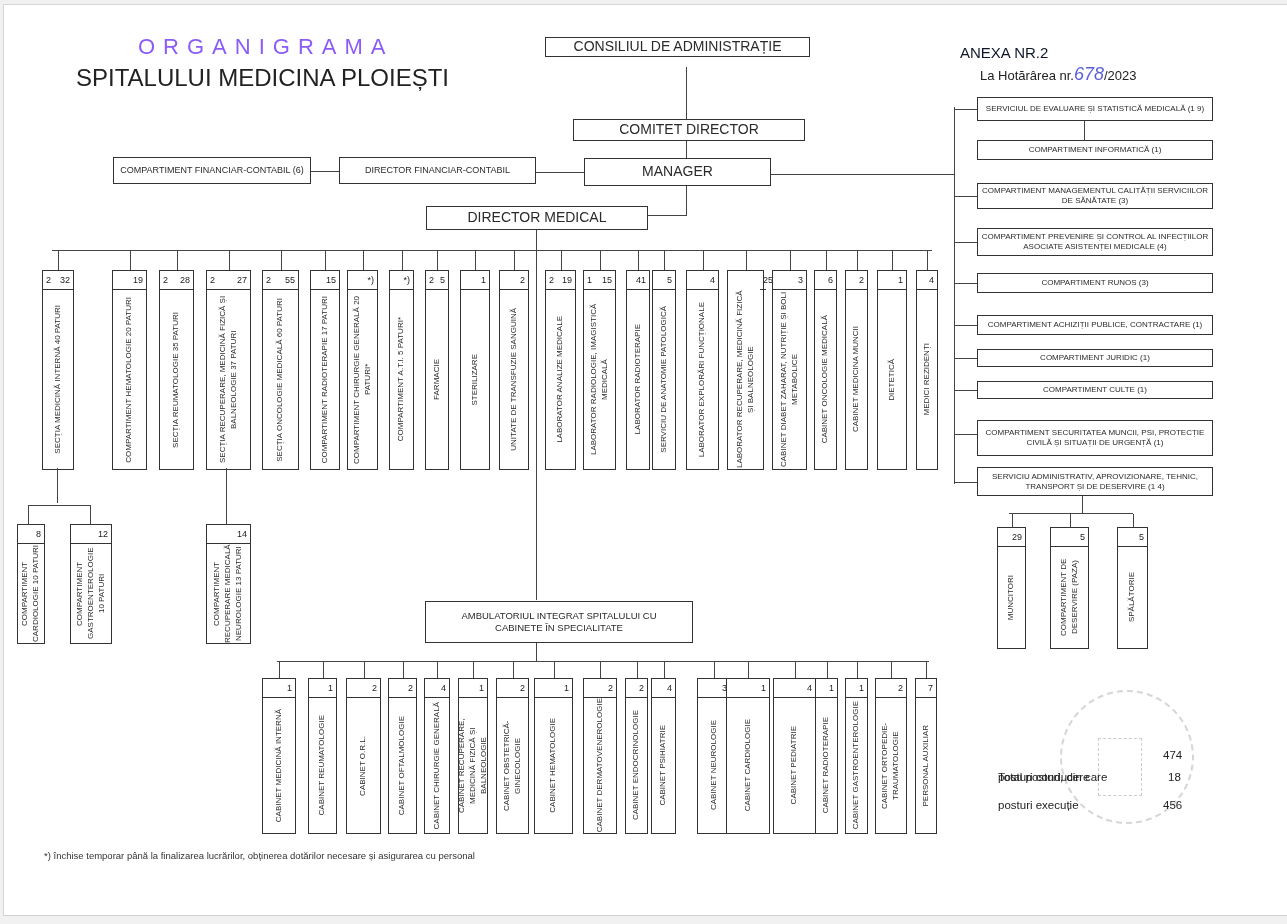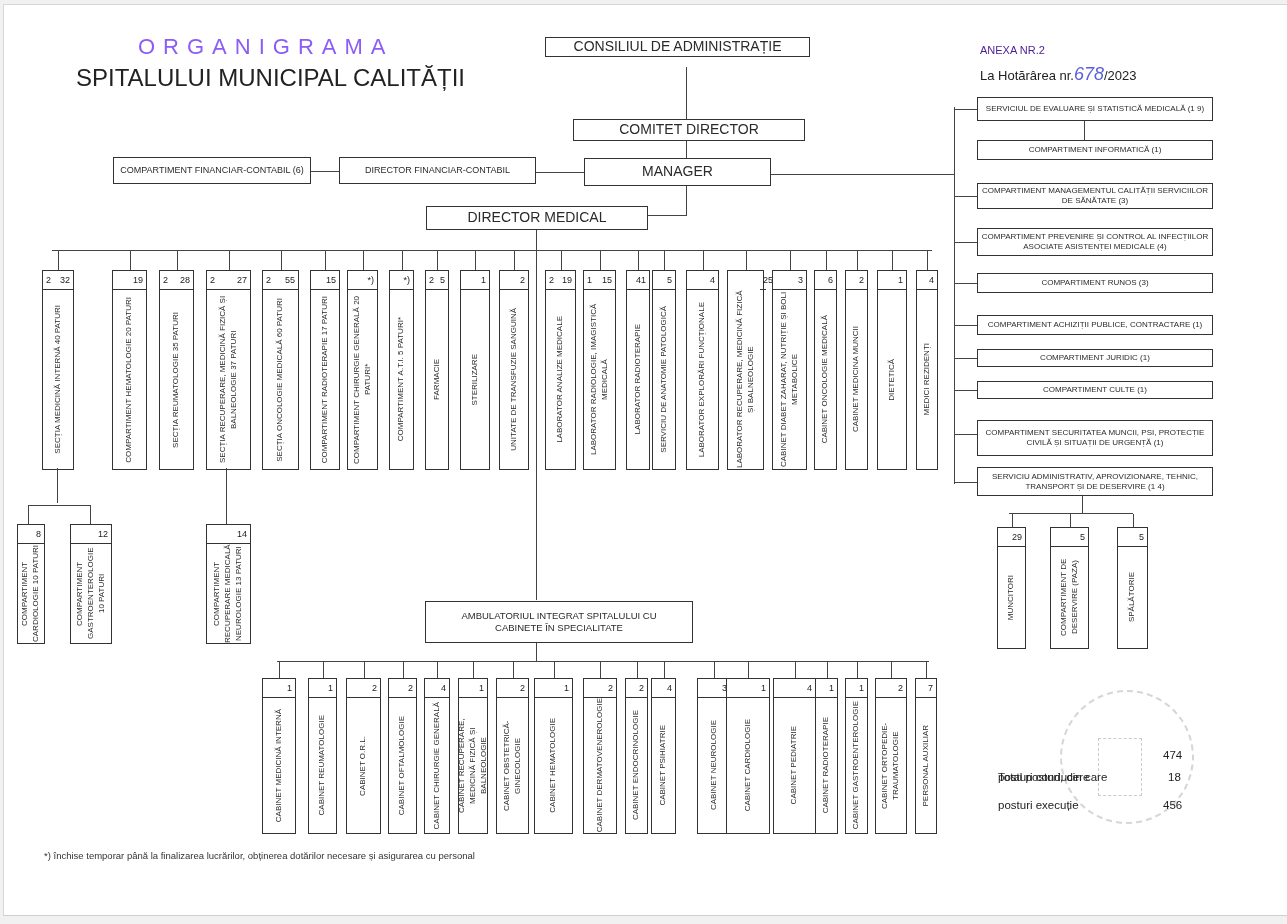--- a/index.html
+++ b/index.html
@@ -4,40 +4,40 @@
 <style>
   html,body{margin:0;padding:0;}
   body{width:1287px;height:924px;background:#f1f1f1;position:relative;overflow:hidden;font-family:"Liberation Sans",sans-serif;color:#222;}
   .page{position:absolute;left:3px;top:4px;width:1284px;height:910px;background:#fff;border-top:1px solid #d6d6d6;border-left:1px solid #d6d6d6;border-bottom:1px solid #cfcfcf;}
   .abs{position:absolute;}
   .box{position:absolute;border:1.5px solid #333;background:#fff;box-sizing:border-box;display:flex;align-items:center;justify-content:center;text-align:center;line-height:1.25;color:#2a2a2a;}
   .hline{position:absolute;height:0;border-top:1.5px solid #444;}
   .vline{position:absolute;width:0;border-left:1.5px solid #444;}
   .title1{left:138px;top:34px;font-size:22px;letter-spacing:8px;color:#8b5cf6;}
   .title2{left:76px;top:64px;font-size:24px;color:#222;}
-  .annex{left:980px;top:44px;font-size:11px;color:#4c1d95;}
+  .annex{left:960px;top:44px;font-size:15px;color:#0f172a;}
   .annex2{left:980px;top:64px;font-size:13px;color:#222;}
   .annex2 .nr{color:#5a5fd8;font-style:italic;font-size:18px;}
   .vbox{position:absolute;border:1.5px solid #333;background:#fff;box-sizing:border-box;}
   .vbox .hdr{height:19px;border-bottom:1.5px solid #333;font-size:9px;display:flex;justify-content:space-between;align-items:center;padding:0 3px;box-sizing:border-box;}
   .vbox .body{position:absolute;left:0;right:0;top:19px;bottom:0;display:flex;align-items:center;justify-content:center;overflow:hidden;}
   .vbox .vt{writing-mode:vertical-rl;transform:rotate(180deg);font-size:8px;text-align:center;line-height:1.35;color:#2a2a2a;white-space:normal;max-height:100%;}
   .rbox{font-size:8px;}
   .totals{font-size:11.5px;color:#222;}
   .stamp{position:absolute;left:1060px;top:690px;width:130px;height:130px;border-radius:50%;border:2px dashed #bbb;opacity:.6;}
   .stamp-inner{position:absolute;left:1098px;top:738px;width:42px;height:56px;border:1.5px dashed #aaa;opacity:.6;}
   .footnote{left:44px;top:850px;font-size:9.5px;color:#333;}
 </style>
 </head>
 <body>
 
 <div class="page"></div>
 
 <div class="abs title1">ORGANIGRAMA</div>
-<div class="abs title2">SPITALULUI MUNICIPAL CALITĂȚII</div>
+<div class="abs title2">SPITALULUI MEDICINA PLOIEȘTI</div>
 <div class="abs annex">ANEXA NR.2</div>
 <div class="abs annex2">
   <span>La Hotărârea nr.</span><span class="nr">678</span><span>/2023</span>
 </div>
 
 <div class="box" style="left:545px;top:37px;width:265px;height:20px;font-size:14px;">
     <span>CONSILIUL DE ADMINISTRAȚIE</span>
   </div>
 <div class="vline" style="left:686px;top:67px;height:52px;"></div>
 <div class="box" style="left:573px;top:119px;width:232px;height:22px;font-size:14px;">

